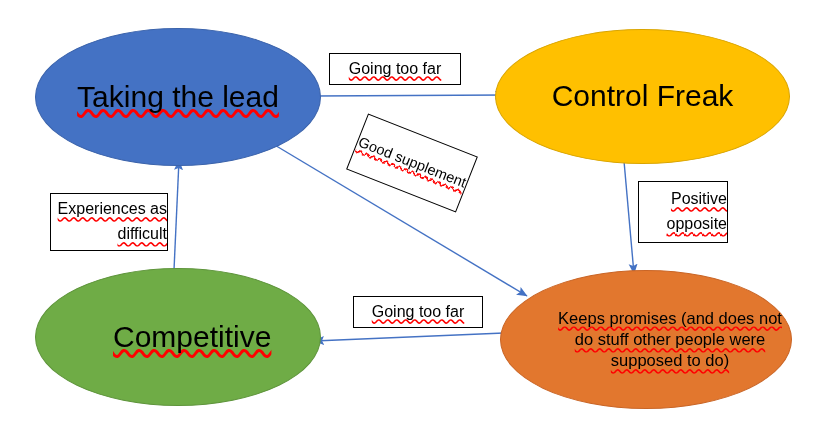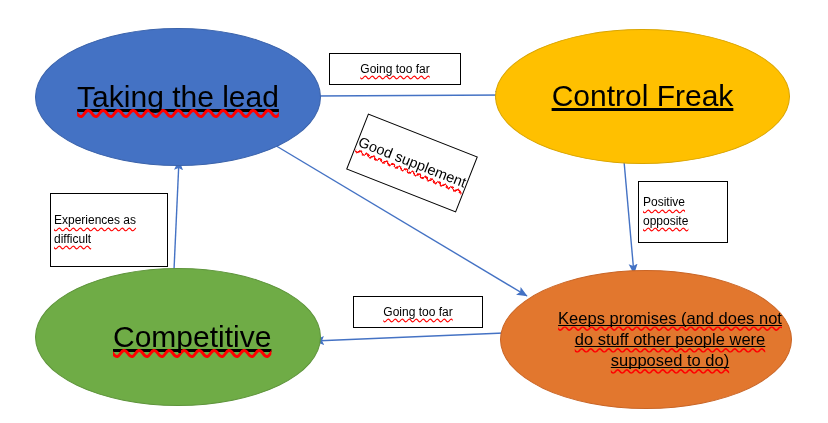--- a/index.html
+++ b/index.html
@@ -28,21 +28,20 @@
   .node {
     position: absolute;
     display: flex;
     align-items: center;
     justify-content: center;
     border-radius: 50%;
     box-sizing: border-box;
     text-align: center;
     color: #000000;
     line-height: 1.28;
-    text-decoration: underline;
   }
   .node .node-label {
     display: block;
     width: 90%;
     position: relative;
     white-space: pre-line;
   }
   
   .wavy {
     text-decoration: underline wavy #ff0000;
@@ -75,40 +74,41 @@
     font-size: 16.5px;
   }
   #node-keeps-promises .node-label { width: 93%; margin-left: 48px; }
 
   .edge-label {
     position: absolute;
     box-sizing: border-box;
     background: #ffffff;
     border: 1.2px solid #000000;
     color: #000000;
-    font-size: 12px;
+    font-size: 16px;
     line-height: 1.55;
     display: flex;
     align-items: center;
     white-space: pre-line;
+    text-align: right;
   }
   #label-going-too-far-top {
     left: 329px; top: 53px; width: 132px; height: 32px;
     justify-content: center;
   }
   #label-going-too-far-bottom {
     left: 353px; top: 296px; width: 130px; height: 32px;
     justify-content: center;
   }
   #label-positive-opposite {
     left: 638px; top: 181px; width: 90px; height: 62px;
     padding-left: 4px;
   }
   #label-experiences {
-    left: 50px; top: 193px; width: 118px; height: 74px;
+    left: 50px; top: 193px; width: 118px; height: 58px;
     padding-left: 3px;
   }
   #label-good-supplement {
     left: 353px; top: 133px; width: 118px; height: 60px;
     transform: rotate(21.5deg);
     transform-origin: center center;
     justify-content: center;
     text-align: center;
     font-size: 14.5px;
     line-height: 1.5;

